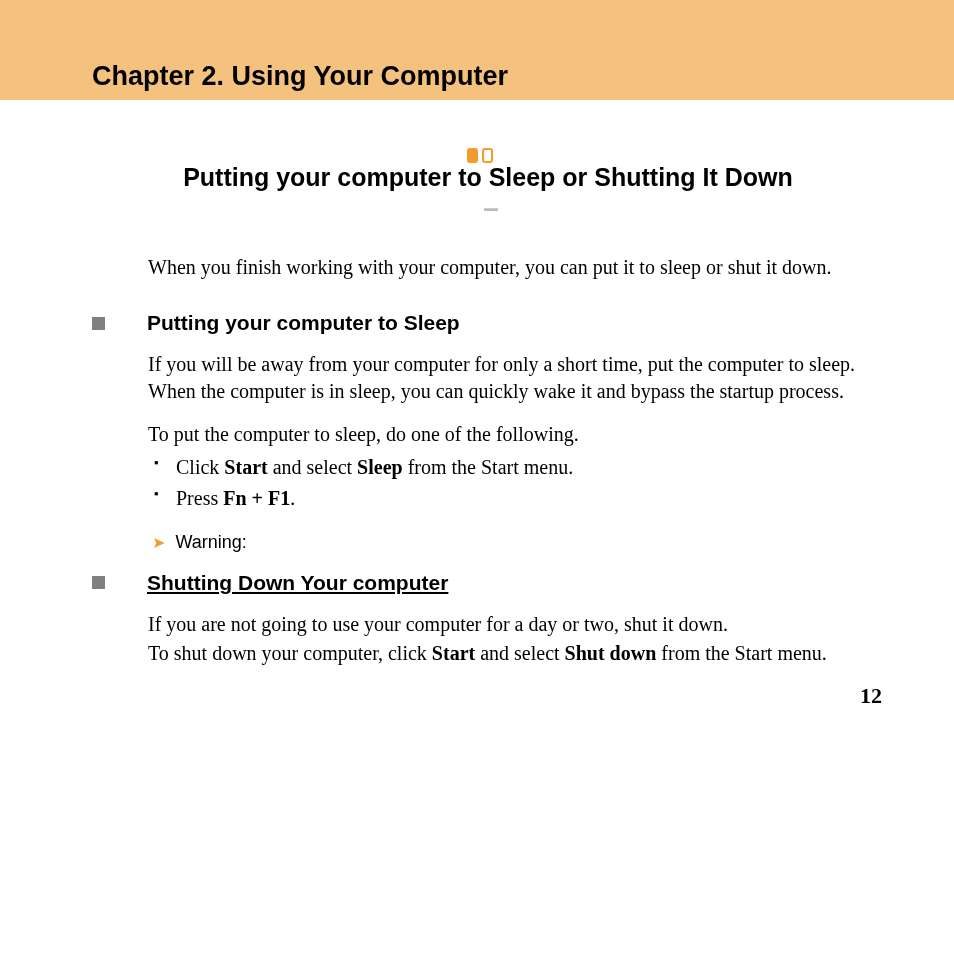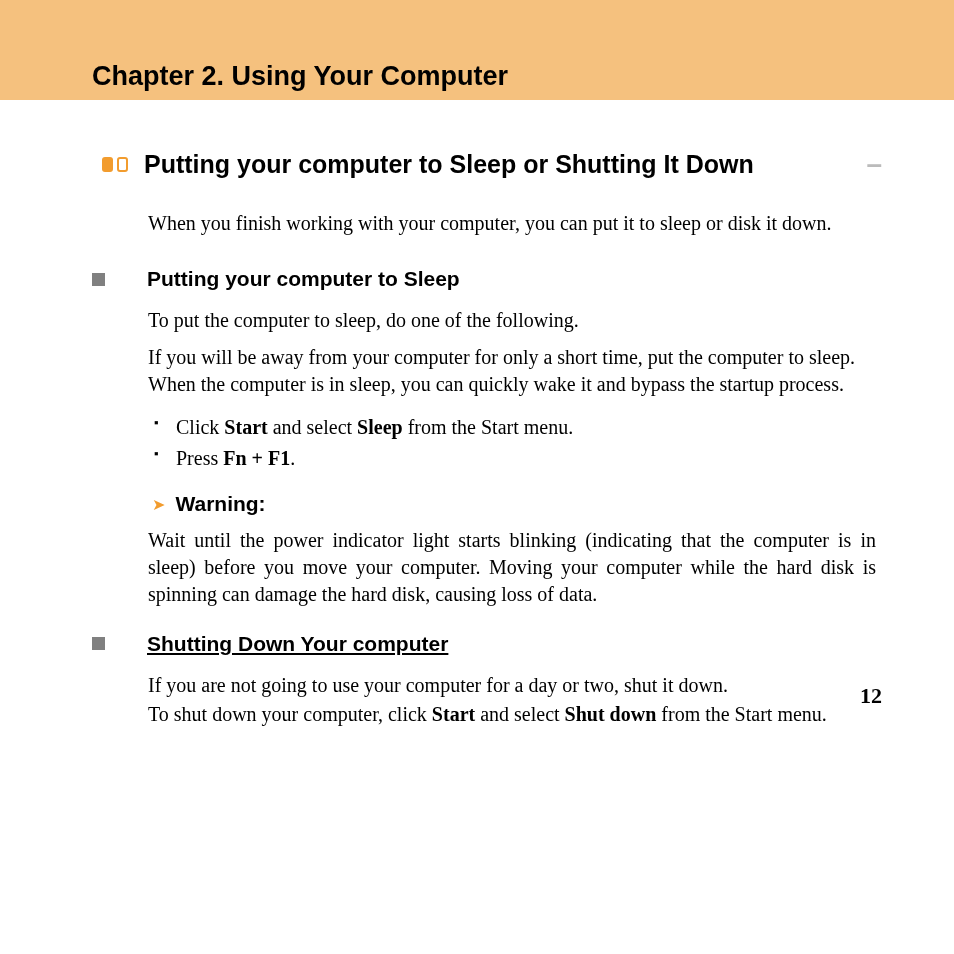--- a/index.html
+++ b/index.html
@@ -25,21 +25,22 @@
     font-weight: bold;
     font-family: Arial, Helvetica, sans-serif;
   }
   .page {
     padding: 48px 72px 0 92px;
   }
   .sec-head {
     display: flex;
     align-items: center;
     margin-bottom: 30px;
-    margin-left: 10px;
+    margin-left: 2px;
+    flex-direction: column;
   }
   .sec-head .marker {
     display: inline-flex;
     gap: 4px;
     margin-right: 16px;
   }
   .sec-head .marker .sq {
     width: 11px;
     height: 15px;
     border-radius: 3px;
@@ -111,22 +112,22 @@
     align-items: center;
     margin: 8px 0 8px 4px;
     font-family: Arial, Helvetica, sans-serif;
   }
   .warn-head .arrow {
     color: #f29c2e;
     font-size: 16px;
     margin-right: 10px;
   }
   .warn-head .label {
-    font-weight: bold;
-    font-size: 21px;
+    font-weight: normal;
+    font-size: 18px;
   }
   .warn-body {
     text-align: justify;
     margin-bottom: 22px;
   }
   .pagenum {
     position: absolute;
     right: 72px;
     bottom: 27px;
     font-family: "Palatino Linotype", "Book Antiqua", Palatino, Georgia, serif;
@@ -151,45 +152,44 @@
       <span class="marker">
         <span class="sq filled"></span>
         <span class="sq hollow"></span>
       </span>
       <h2>Putting your computer to Sleep or Shutting It Down</h2>
       <span class="dash">–</span>
     </div>
 
     <div class="content">
 
-      <div class="intro">When you finish working with your computer, you can put it to sleep or disk it down.</div>
+      <div class="intro">When you finish working with your computer, you can put it to sleep or shut it down.</div>
 
       <div class="sub-row">
         <span class="sq-bullet"></span>
         <h3>Putting your computer to Sleep</h3>
       </div>
 
+      <div class="para">If you will be away from your computer for only a short time, put the computer to sleep. When the computer is in sleep, you can quickly wake it and bypass the startup process.</div>
+
       <div class="para" style="margin-bottom:6px;">To put the computer to sleep, do one of the following.</div>
-
-      <div class="para">If you will be away from your computer for only a short time, put the computer to sleep. When the computer is in sleep, you can quickly wake it and bypass the startup process.</div>
 
       <ul class="bullets">
         <li>
           <span>Click </span><span class="bold">Start</span><span> and select </span><span class="bold">Sleep</span><span> from the Start menu.</span>
         </li>
         <li>
           <span>Press </span><span class="bold">Fn + F1</span><span>.</span>
         </li>
       </ul>
 
       <div class="warn-head">
         <span class="arrow">➤</span>
         <span class="label">Warning:</span>
       </div>
-      <div class="warn-body">Wait until the power indicator light starts blinking (indicating that the computer is in sleep) before you move your computer. Moving your computer while the hard disk is spinning can damage the hard disk, causing loss of data.</div>
 
 
 
       <div class="sub-row" style="margin-top:14px;text-decoration:underline;">
         <span class="sq-bullet"></span>
         <h3>Shutting Down Your computer</h3>
       </div>
 
       <div class="para" style="margin-bottom:2px;">If you are not going to use your computer for a day or two, shut it down.</div>
       <div class="para" style="margin-top:0;">

